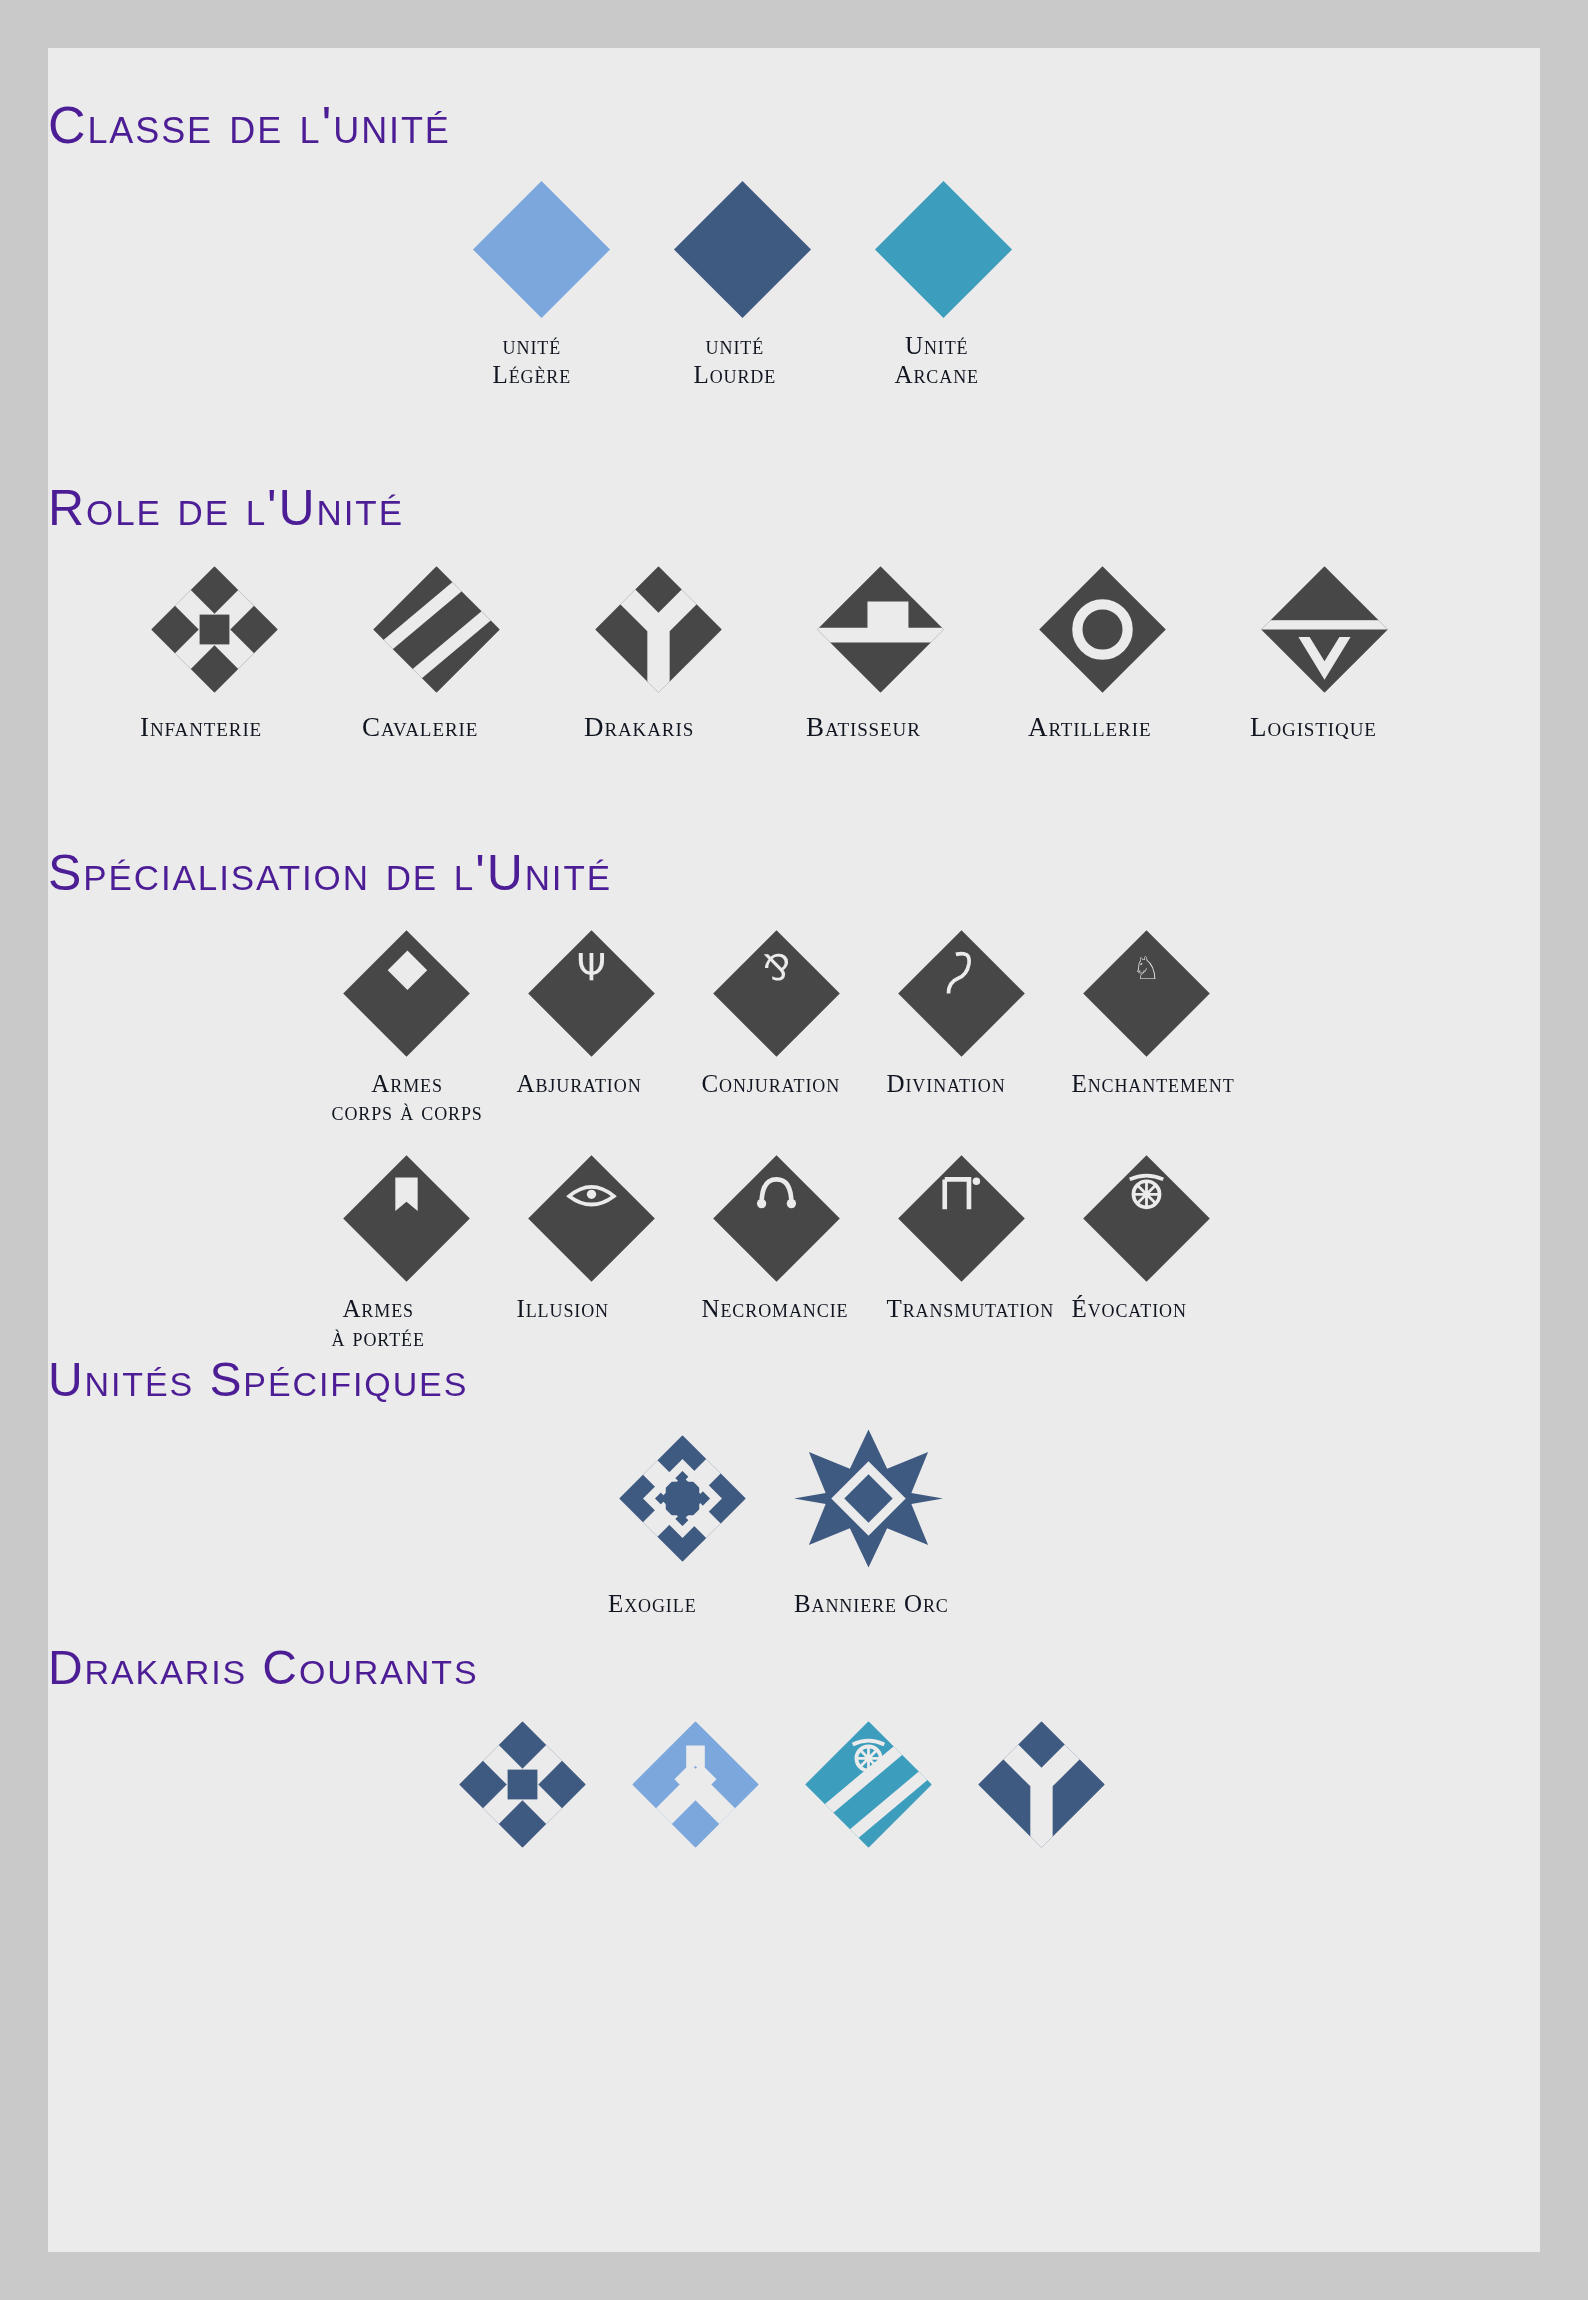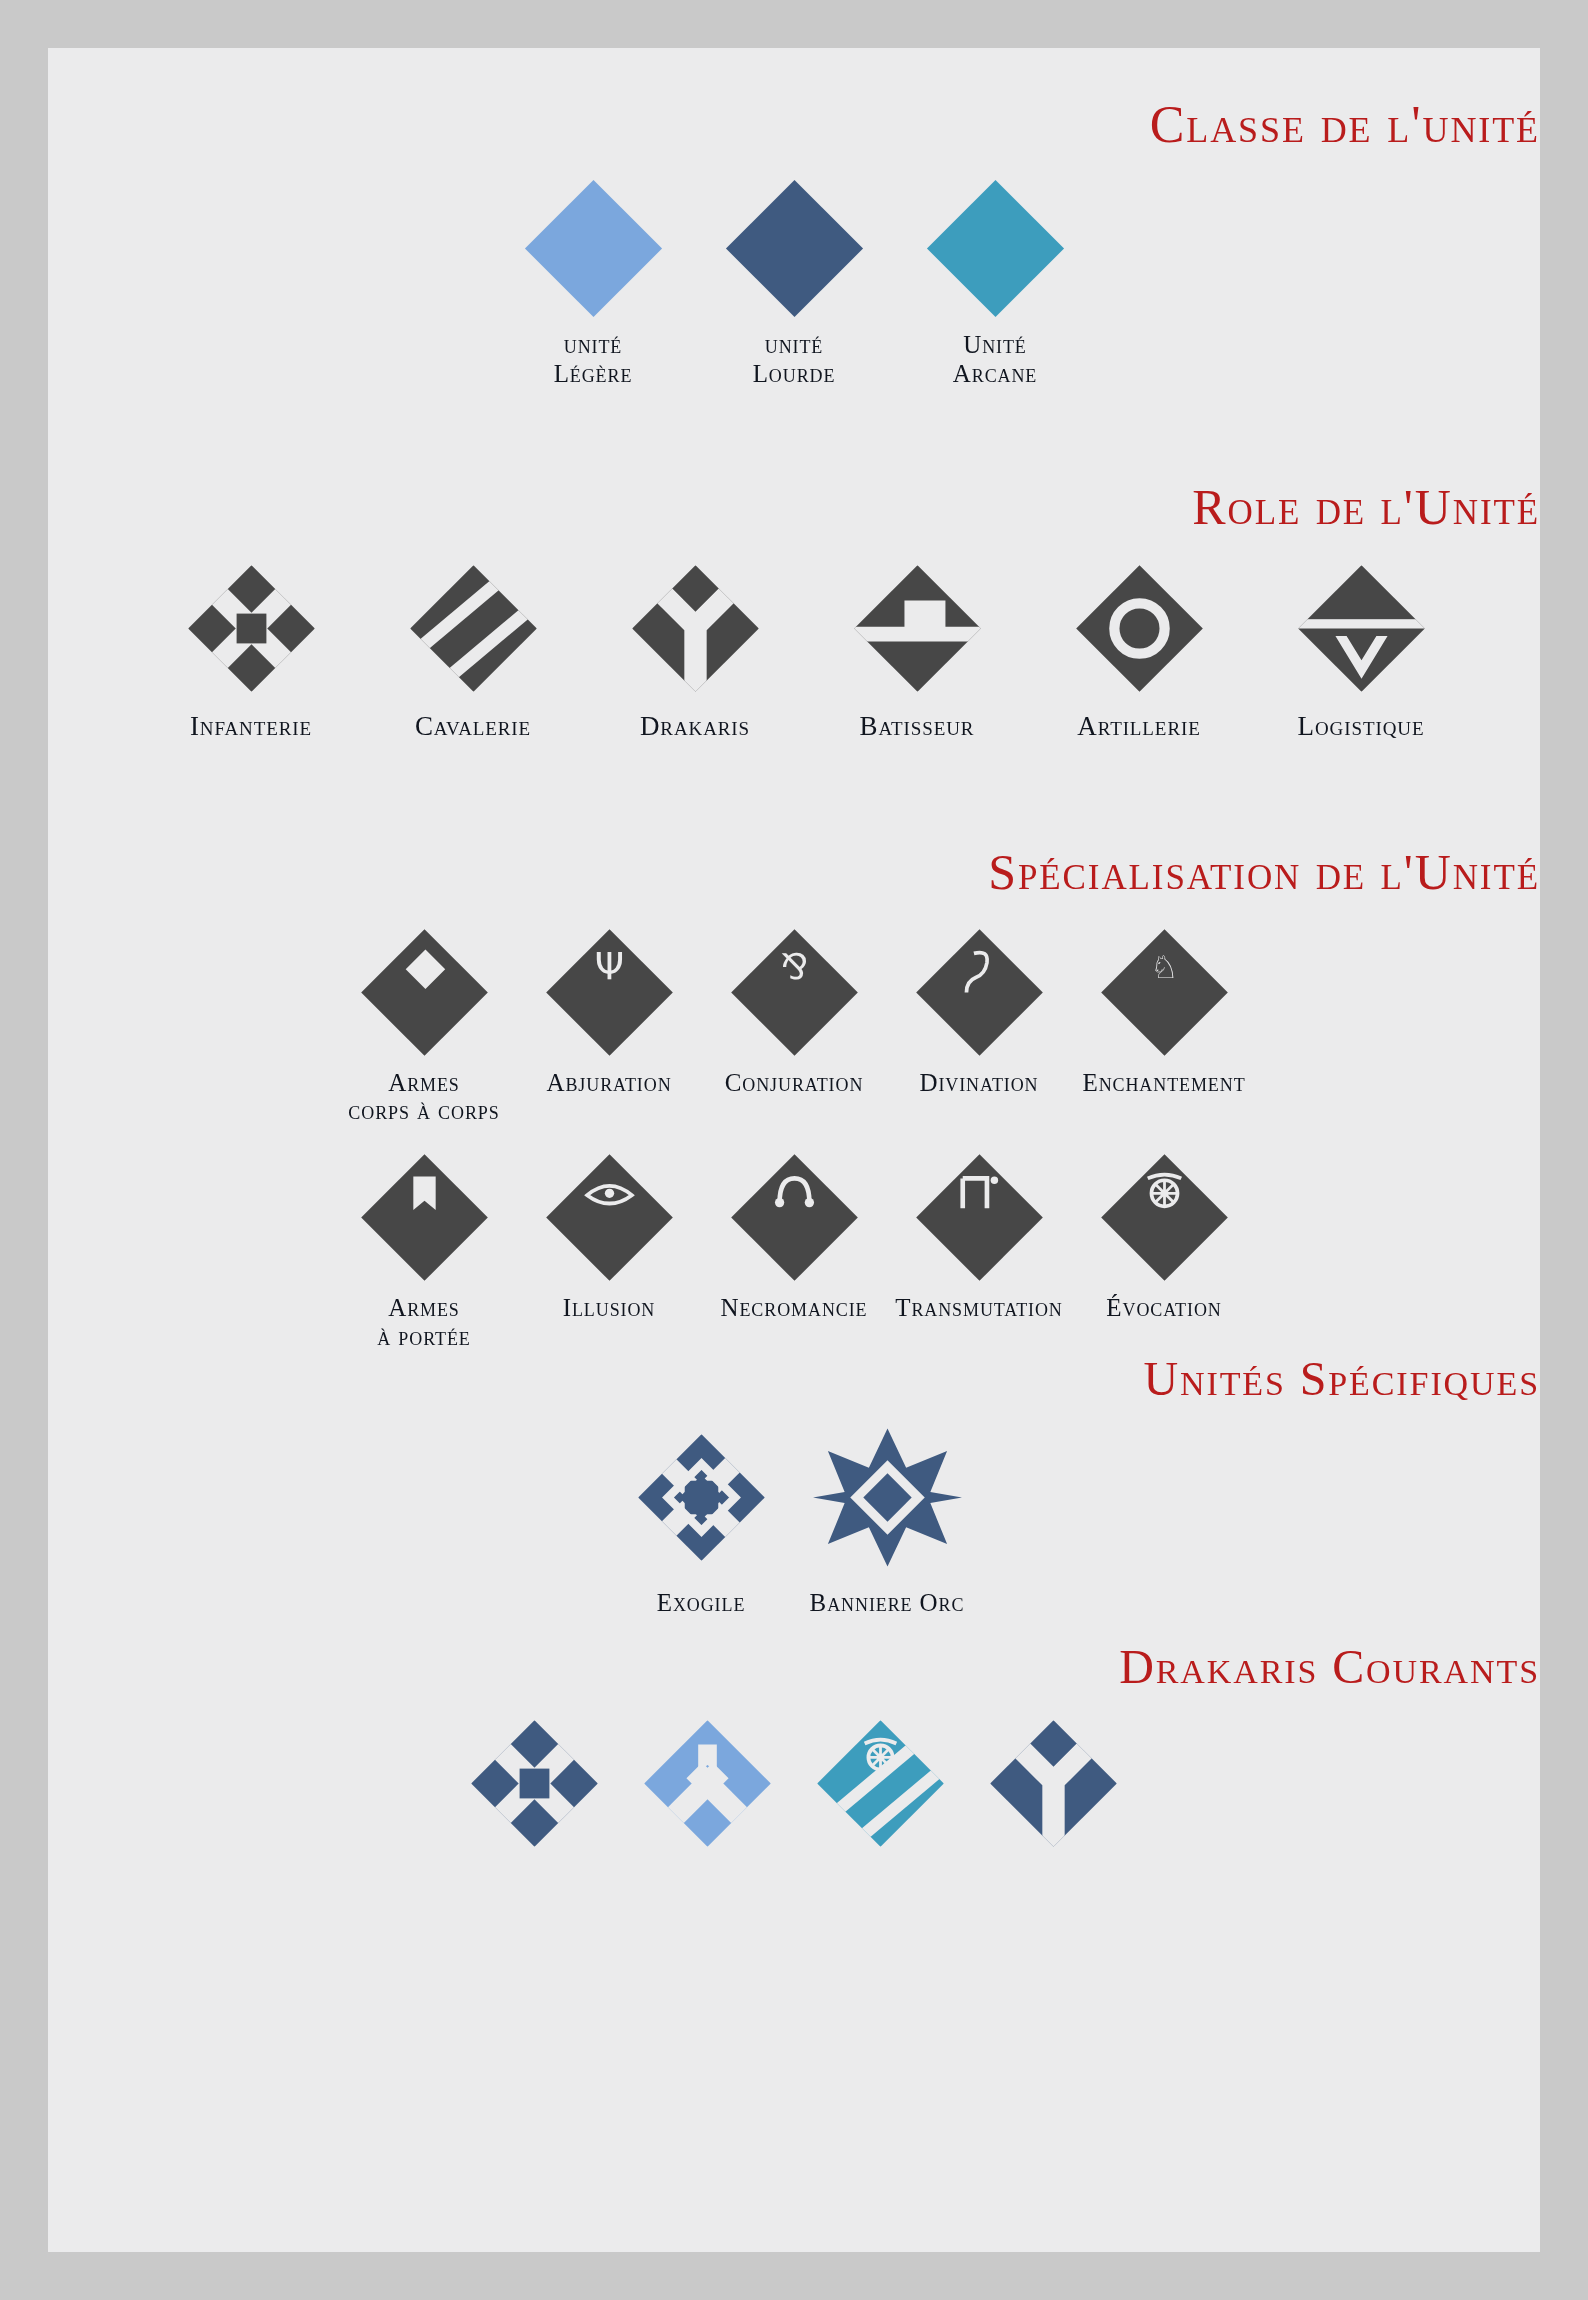--- a/index.html
+++ b/index.html
@@ -14,43 +14,43 @@
   }
   .page {
     position: absolute;
     left: 48px;
     top: 48px;
     width: 1492px;
     height: 2204px;
     background: #ebebec;
   }
   .section-title {
-    text-align: right;
-    color: #b91c1c;
-    font-family: Liberation Serif, serif;
+    text-align: left;
+    color: #4c1d95;
+    font-family: Liberation Sans, sans-serif;
     font-weight: normal;
     letter-spacing: 1.9px;
     font-variant: small-caps;
   }
   .t-class   { font-size: 52px; margin-top: 47px; }
   .t-role    { font-size: 50px; margin-top: 89px; }
   .t-spec    { font-size: 50px; margin-top: 101px; }
   .t-uniques { font-size: 48px; }
   .t-examples{ font-size: 48px; margin-top: 20.5px; }
 
   .row {
     display: flex;
     justify-content: center;
     align-items: flex-start;
   }
 
   .cell {
     display: flex;
     flex-direction: column;
-    align-items: center;
+    align-items: flex-start;
   }
 
   .label {
     text-align: center;
     color: #10151f;
     font-variant: small-caps;
     font-family: "Liberation Serif", serif;
     letter-spacing: 0.9px;
     line-height: 1.15;
   }

